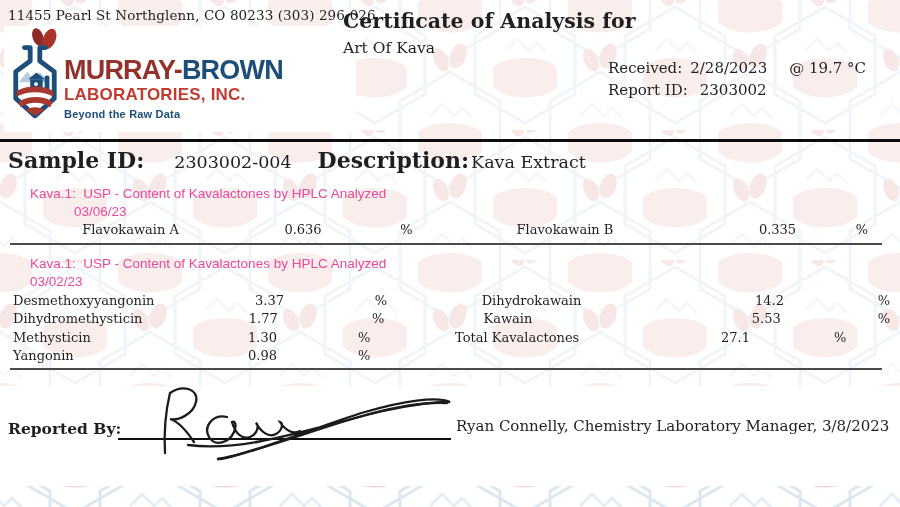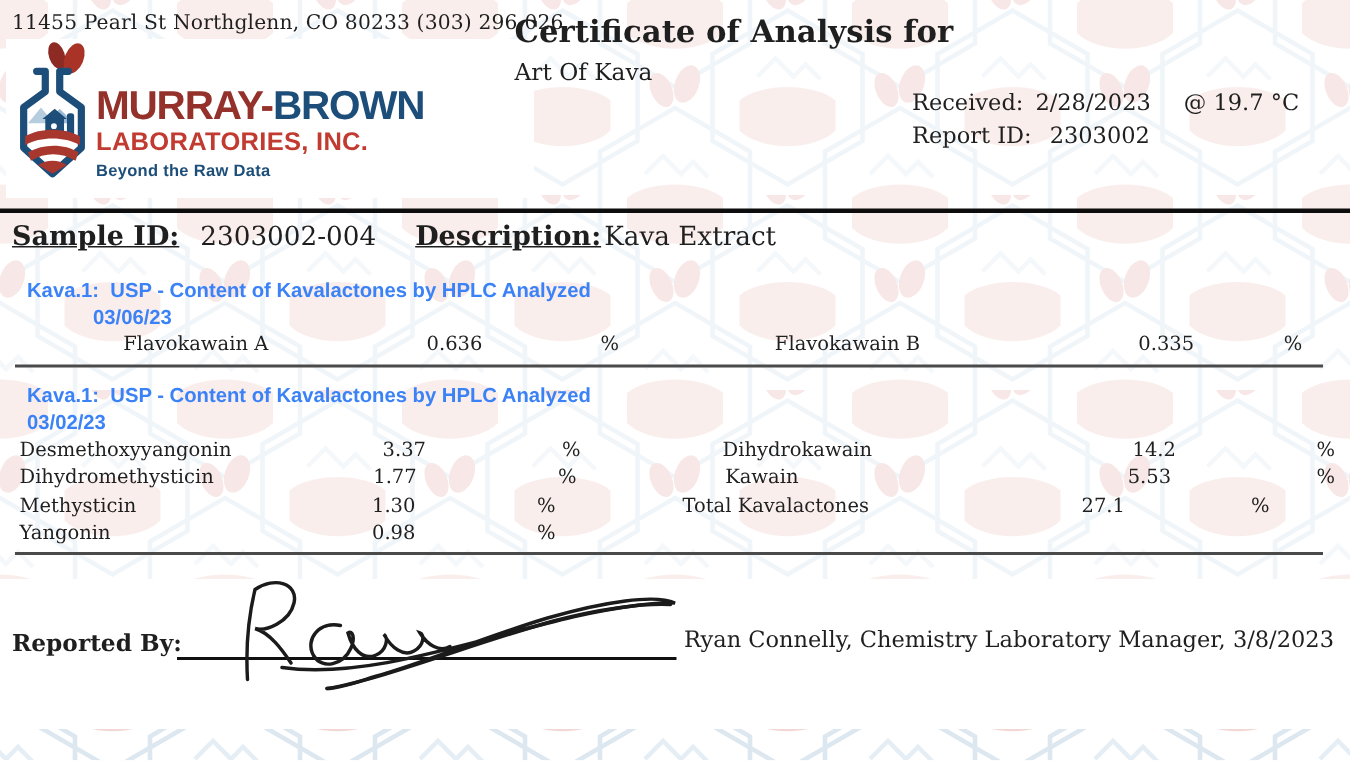--- a/index.html
+++ b/index.html
@@ -28,29 +28,29 @@
   .received .date { margin-left:8px; }
   .received .temp { margin-left:22px; }
   .report { left:608px; top:81px; font-size:15px; white-space:nowrap; }
   .report .id { margin-left:12px; }
 
   .rule-thick { left:0; top:139px; width:900px; height:3px; background:#0d0d0d; z-index:2; }
   .rule-thin { left:10px; width:872px; height:2px; background:#4a4a4a; z-index:2; }
 
   
   .sample-row { left:8px; top:147px; font-size:17.5px; white-space:nowrap; }
-  .sample-row .lbl { font-weight:700; font-size:18px;text-decoration:underline; }
-  .sample-row .id-val { margin-left:14px; }
+  .sample-row .lbl { font-weight:700; font-size:22px; }
+  .sample-row .id-val { margin-left:30px; }
   .sample-row .desc-lbl { margin-left:26px; }
   .sample-row .desc-val { margin-left:2px; }
 
   
   .sec-title {
-    left:18px; font-family:"Liberation Sans", sans-serif; font-weight:700;
-    font-size:13.5px; color:#3b82f6; white-space:pre;
+    left:30px; font-family:"Liberation Sans", sans-serif; font-weight:400;
+    font-size:13.5px; color:#ec4899; white-space:pre;
   }
 
   
   .trow { position:absolute; left:13px; width:877px; display:flex; font-size:13px; z-index:2; }
   .trow .name-l { width:235px; }
   .trow .val-l  { width:110px; }
   .trow .unit-l { width:97px; }
   .trow .name-r { width:220px; }
   .trow .val-r  { width:113px;margin-left:46px; }
   .trow .unit-r { flex:1; }

